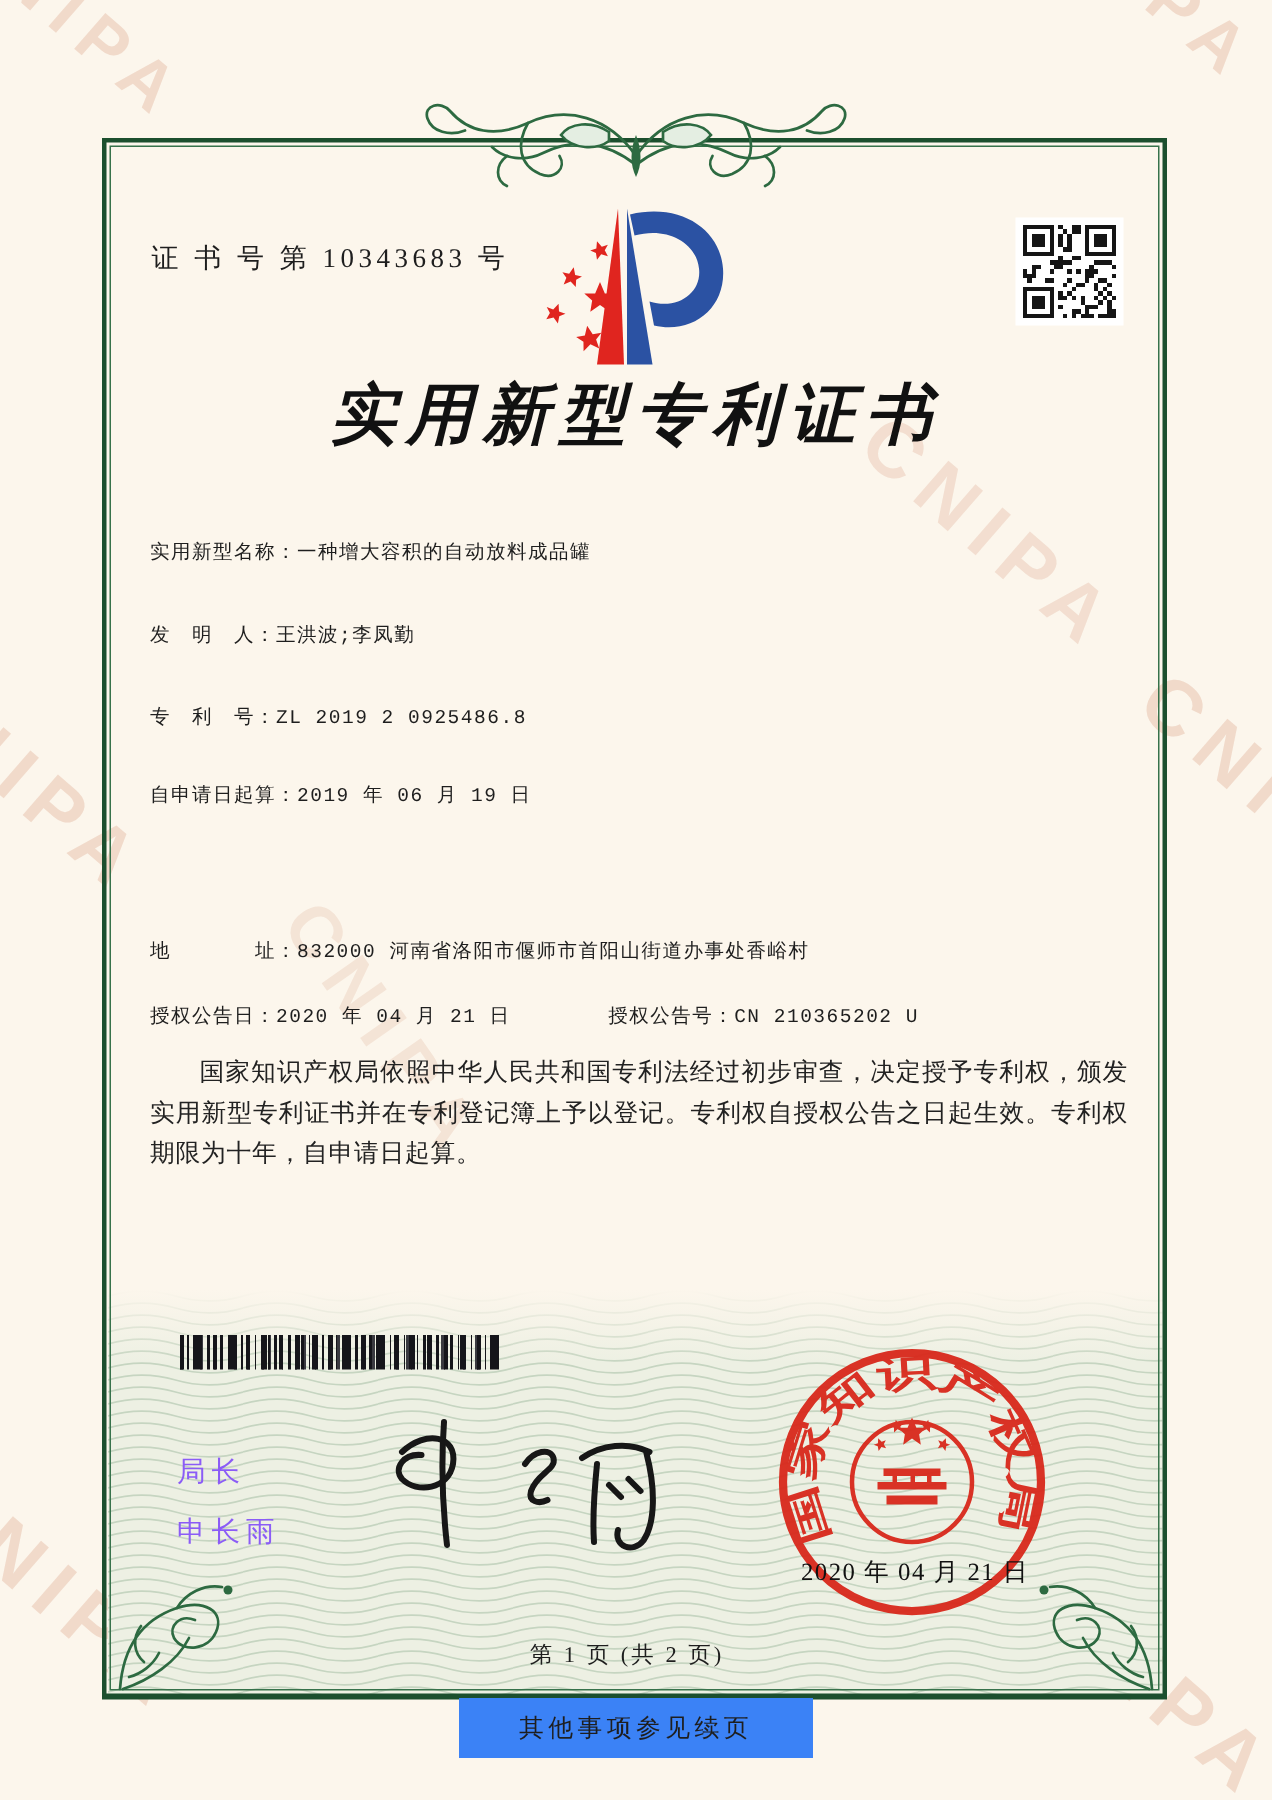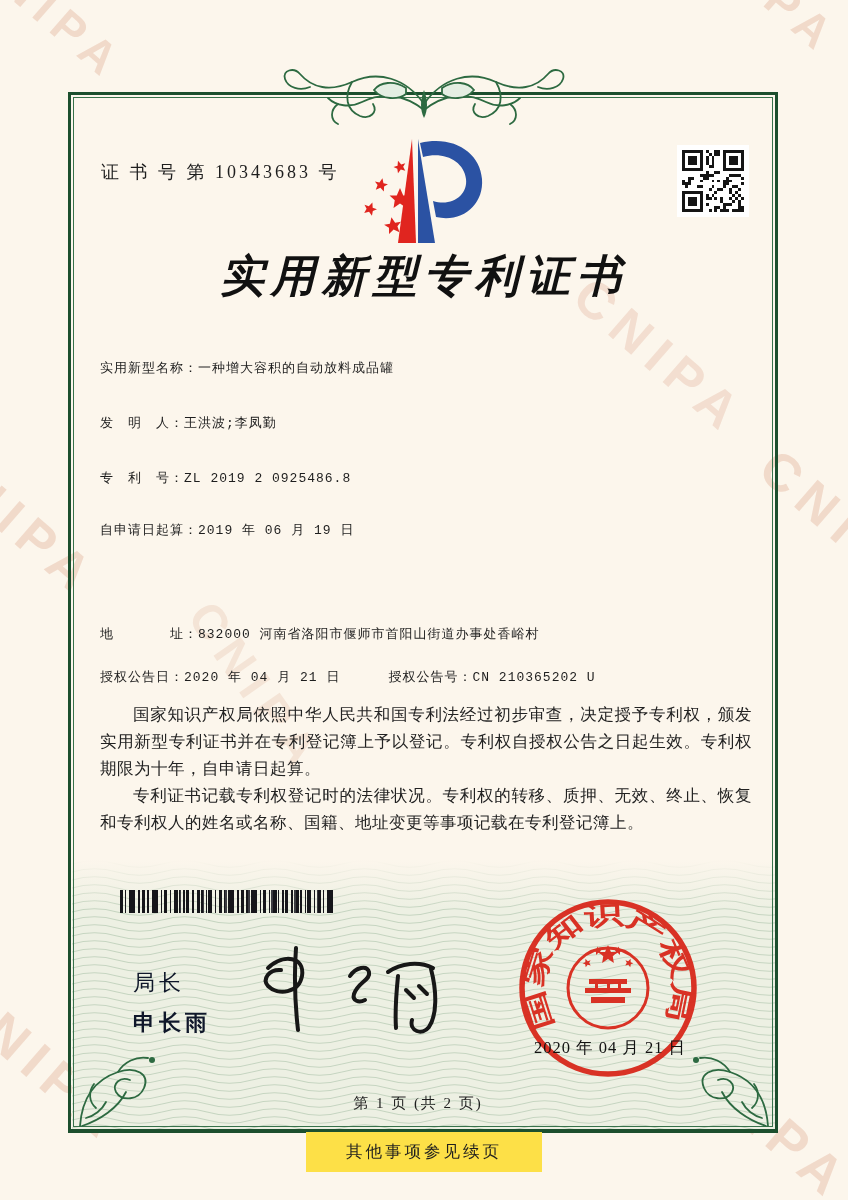--- a/index.html
+++ b/index.html
@@ -67,60 +67,60 @@
     text-align:center; font-size:44px; font-weight:bold;
     letter-spacing:7px; color:#111;font-style:italic;
   }
 
   .field-row {
     position:absolute; left:100px; width:660px;
     font-size:13px; line-height:23px; white-space:nowrap;font-family:Liberation Mono, monospace;
   }
   .flabel { letter-spacing:1px; }
   .fvalue { letter-spacing:1px; }
-  .second-pair { margin-left:48px; }
+  .second-pair { margin-left:65px; }
 
   .body-text {
     position:absolute; left:100px; top:701px; width:652px;
     font-size:16.5px; line-height:27px; text-align:justify;
     letter-spacing:0.5px; color:#222;
   }
   .body-text p { text-indent:2em; }
 
   .barcode {
     position:absolute; left:120px; top:890px; width:216px; height:23px;
     background-image:
       repeating-linear-gradient(90deg,#15151a 0 2px,transparent 2px 5px,#15151a 5px 6px,transparent 6px 9px),
       repeating-linear-gradient(90deg,#15151a 0 3px,transparent 3px 11px),
       repeating-linear-gradient(90deg,transparent 0 13px,#3a3a40 13px 15px,transparent 15px 23px);
   }
 
   .sign-title, .sign-name {
-    position:absolute; left:133px;
+    position:absolute; left:118px;
     font-family:"Liberation Sans","DejaVu Sans",sans-serif;
-    font-size:22px; letter-spacing:4px; color:#0f172a;
+    font-size:19px; letter-spacing:4px; color:#8b5cf6;
   }
   .sign-title { top:968px; }
-  .sign-name  { top:1008px;font-weight:bold; }
+  .sign-name  { top:1008px; }
   .signature  { position:absolute; left:238px; top:938px; }
 
   .seal { position:absolute; left:517px; top:897px; opacity:0.95; }
   .seal-date {
     position:absolute; left:520px; top:1037px; width:180px;
     text-align:center; font-size:16.5px; letter-spacing:1px; color:#111;
     z-index:5;
   }
 
   .page-info {
     position:absolute; left:0; right:12px; top:1094px;
     text-align:center; font-size:15px; letter-spacing:2px;
   }
   .note-box {
     position:absolute; left:50%; top:1132px; transform:translateX(-50%);
-    background:#fde047; padding:9px 40px;
+    background:#3b82f6; padding:9px 40px;
     font-size:16.5px; letter-spacing:3px; white-space:nowrap;
     z-index:5;
   }
 </style>
 </head>
 <body>
 
 <div class="page">
 
   <div class="wm wm1">CNIPA</div>
@@ -334,21 +334,20 @@
     </div>
     <div class="field-row" style="top:623px">
       <span class="flabel">地　　　　址：</span><span class="fvalue">832000 河南省洛阳市偃师市首阳山街道办事处香峪村</span>
     </div>
     <div class="field-row" style="top:666px">
       <span class="flabel">授权公告日：</span><span class="fvalue">2020 年 04 月 21 日</span><span class="flabel second-pair">授权公告号：</span><span class="fvalue">CN 210365202 U</span>
     </div>
 
     <div class="body-text">
       <p>国家知识产权局依照中华人民共和国专利法经过初步审查，决定授予专利权，颁发实用新型专利证书并在专利登记簿上予以登记。专利权自授权公告之日起生效。专利权期限为十年，自申请日起算。</p>
-      <p>专利证书记载专利权登记时的法律状况。专利权的转移、质押、无效、终止、恢复和专利权人的姓名或名称、国籍、地址变更等事项记载在专利登记簿上。</p>
     </div>
 
     <div class="barcode"></div>
 
     <div class="sign-title">局长</div>
     <div class="sign-name">申长雨</div>
 
     <svg class="signature" width="215" height="100" viewBox="0 0 215 100">
       <g stroke="#171717" fill="none" stroke-width="4" stroke-linecap="round" stroke-linejoin="round">
         <path d="M58,10 C56,38 57,66 60,92"></path>

